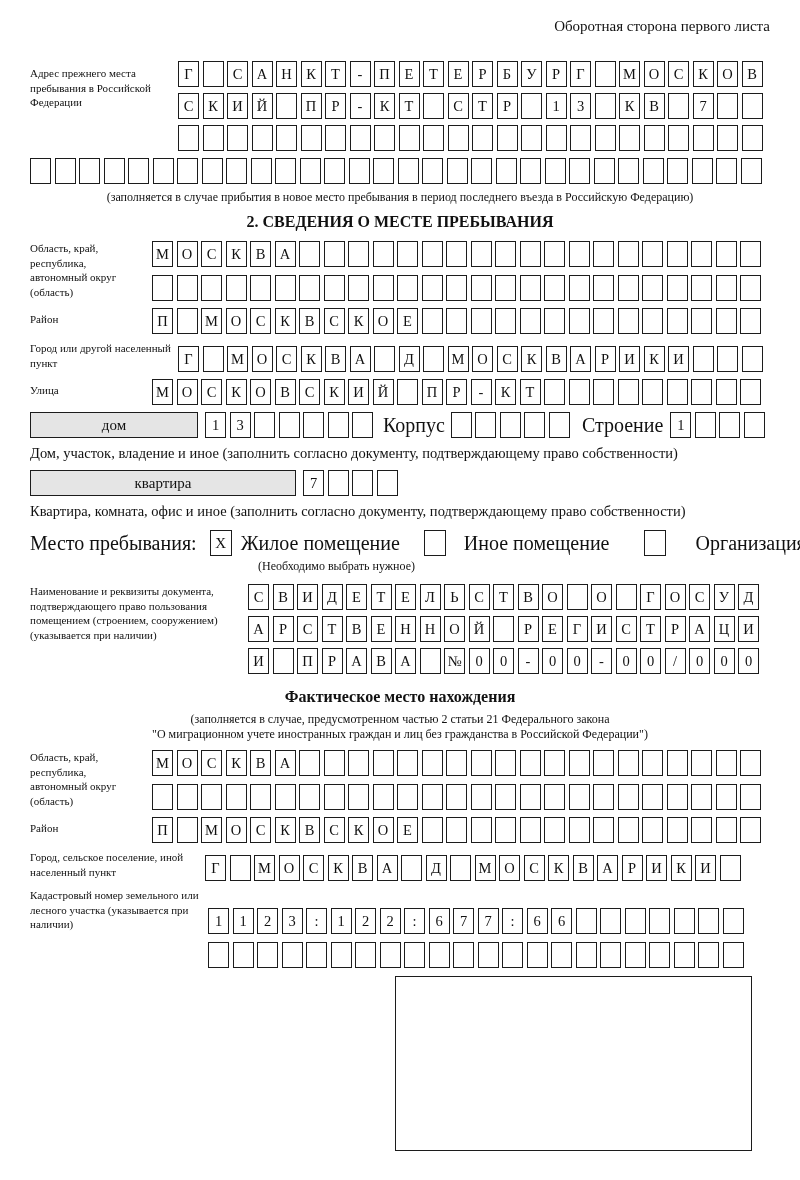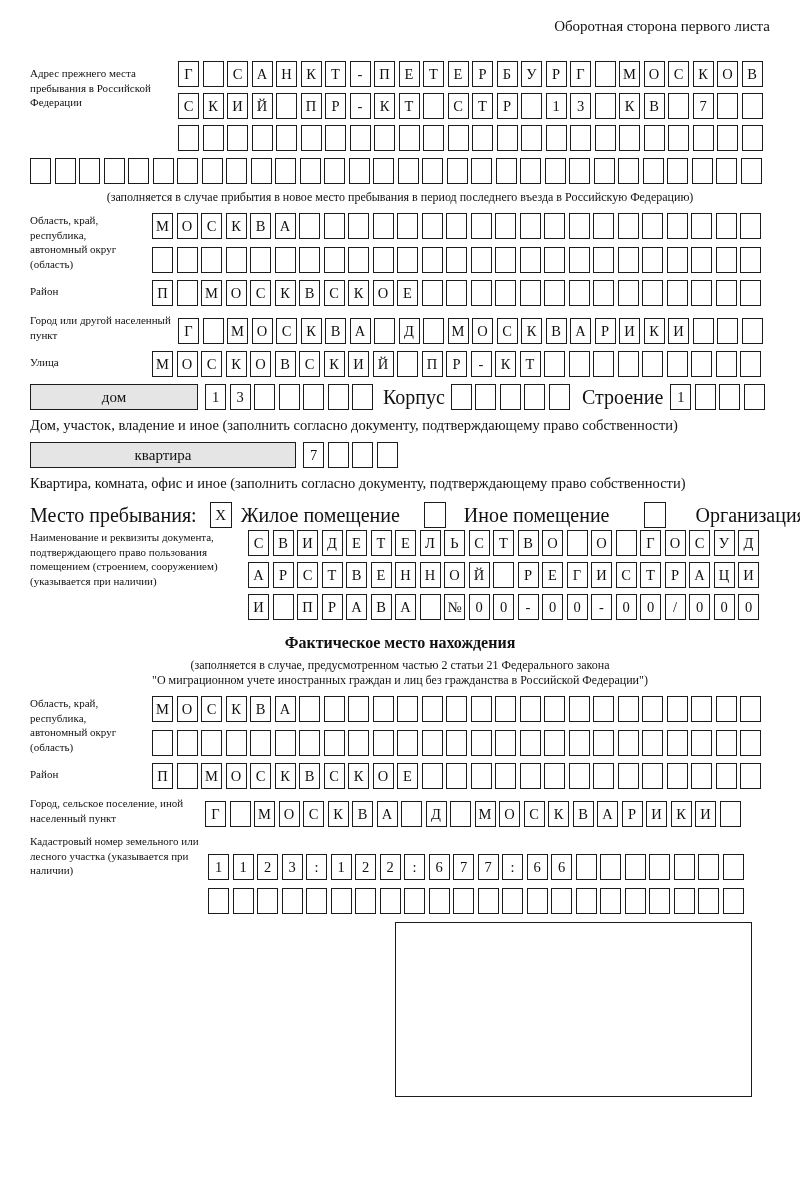--- a/index.html
+++ b/index.html
@@ -163,20 +163,21 @@
       <span class="cell"></span>
       <span class="cell"></span>
       <span class="cell"></span>
       <span class="cell"></span>
       <span class="cell"></span>
       <span class="cell"></span>
       <span class="cell"></span>
     </div>
   <div class="note" style="margin-top:6px;">(заполняется в случае прибытия в новое место пребывания в период последнего въезда в Российскую Федерацию)</div>
 
+  <div class="sec-title">2. СВЕДЕНИЯ О МЕСТЕ ПРЕБЫВАНИЯ</div>
 
   <div class="frow">
     <div class="flabel w122">Область, край, республика, автономный округ (область)</div>
     <div class="cellrows" style="gap:8px;">
       <div class="cells">
           <span class="cell">М</span>
           <span class="cell">О</span>
           <span class="cell">С</span>
           <span class="cell">К</span>
           <span class="cell">В</span>
@@ -365,20 +366,21 @@
 
   <div class="stay-row">
     <span class="inline-lbl">Место пребывания:</span>
     <span class="chk" style="margin-left:13px;">X</span>
     <span class="inline-lbl" style="margin-left:9px;">Жилое помещение</span>
     <span class="chk" style="margin-left:24px;"></span>
     <span class="inline-lbl" style="margin-left:18px;">Иное помещение</span>
     <span class="chk" style="margin-left:34px;"></span>
     <span class="inline-lbl" style="margin-left:30px;font-family:Liberation Serif, serif;">Организация</span>
   </div>
+  <div class="note" style="text-align:left;margin-left:228px;margin-bottom:10px;">(Необходимо выбрать нужное)</div>
 
   <div class="frow">
     <div class="flabel w218">Наименование и реквизиты документа, подтверждающего право пользования помещением (строением, сооружением) (указывается при наличии)</div>
     <div class="cellrows">
       <div class="cells">
           <span class="cell">С</span>
           <span class="cell">В</span>
           <span class="cell">И</span>
           <span class="cell">Д</span>
           <span class="cell">Е</span>

